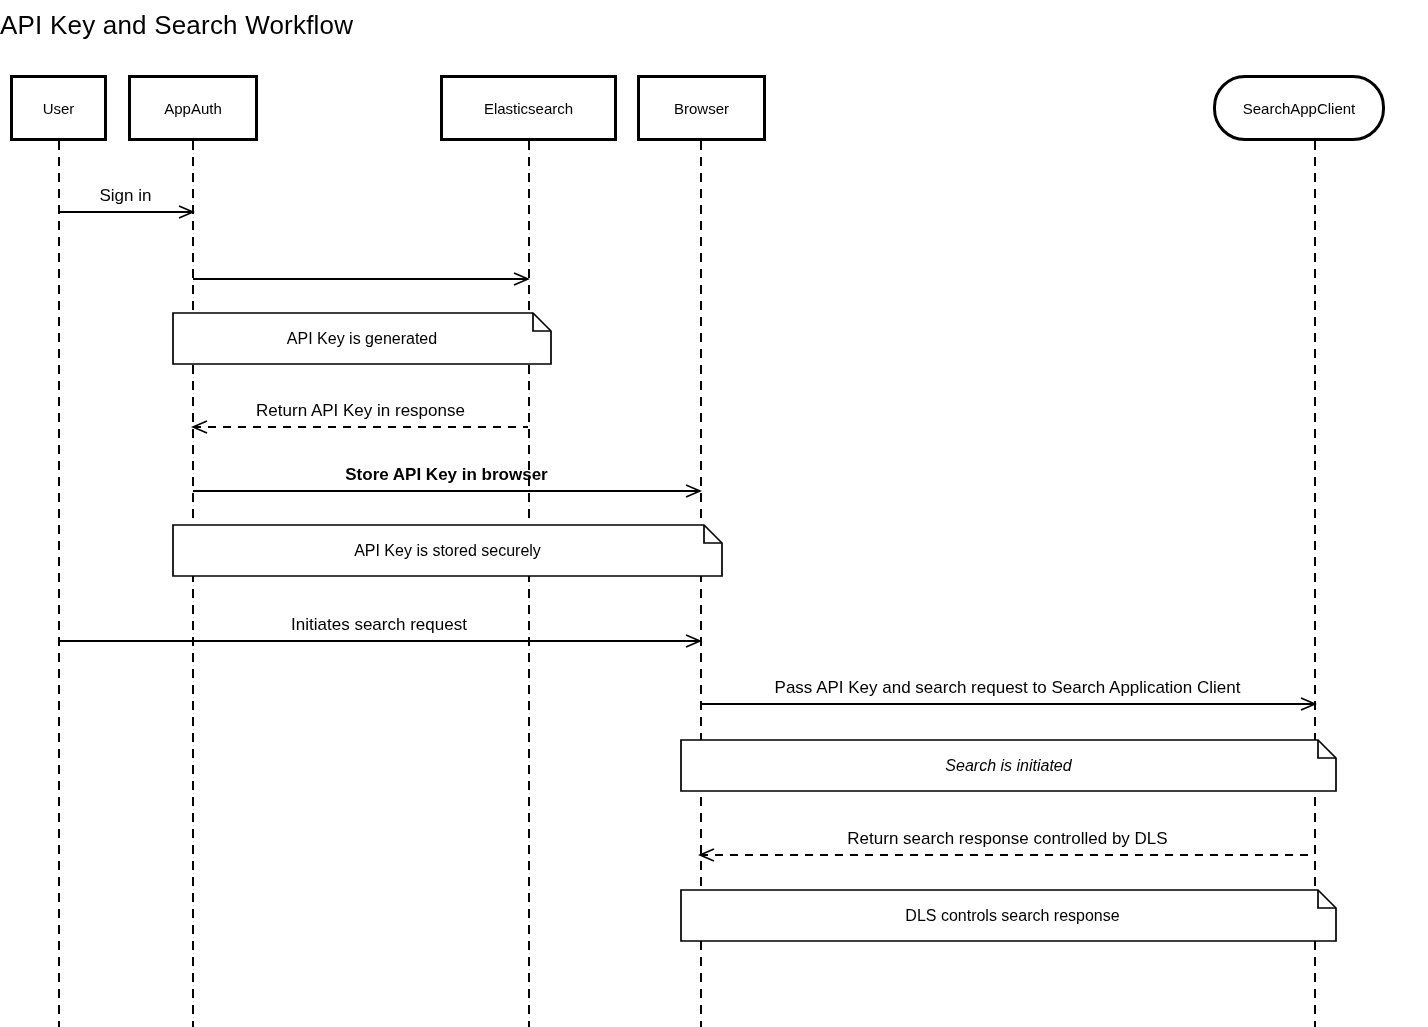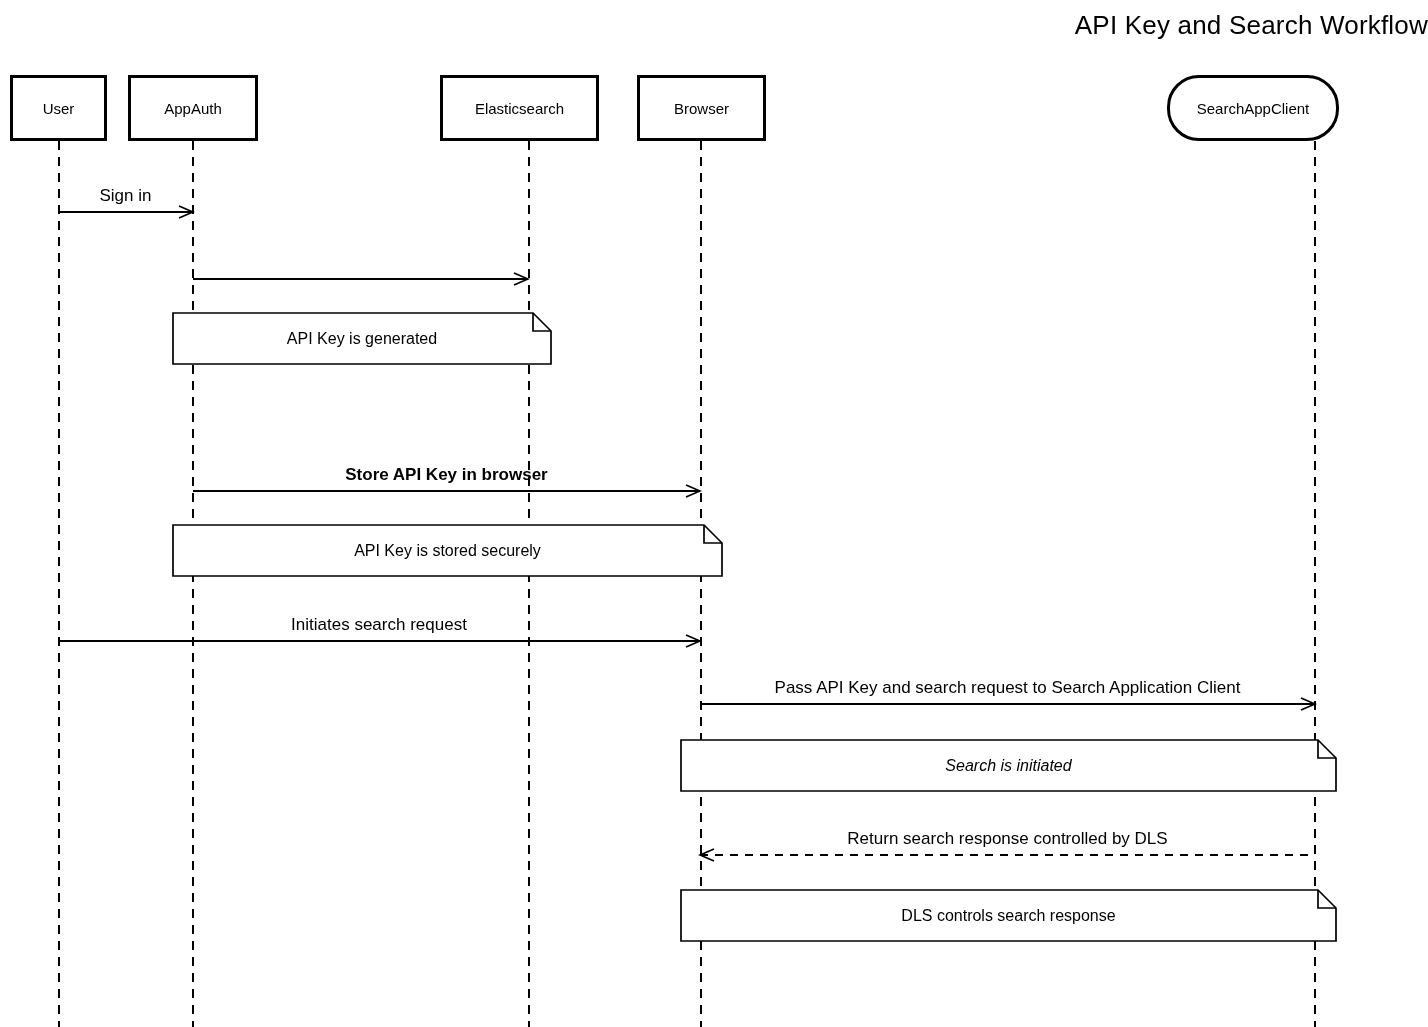--- a/index.html
+++ b/index.html
@@ -14,21 +14,21 @@
     width: 1428px;
     height: 1027px;
     background: #ffffff;
     overflow: hidden;
   }
   .title {
     position: absolute;
     top: 10px;
     left: 0;
     width: 100%;
-    text-align: right;
+    text-align: left;
     font-size: 26px;
     font-weight: 500;
     letter-spacing: 0.2px;
   }
   .participant {
     position: absolute;
     top: 75px;
     height: 66px;
     box-sizing: border-box;
     background: #ffffff;
@@ -105,27 +105,27 @@
 <div class="diagram">
 
   <div class="title">API Key and Search Workflow</div>
 
   <div class="participant" style="left:10px;width:97px;">
     <span>User</span>
   </div>
   <div class="participant" style="left:128px;width:130px;">
     <span>AppAuth</span>
   </div>
-  <div class="participant" style="left:440px;width:159px;">
+  <div class="participant" style="left:440px;width:177px;">
     <span>Elasticsearch</span>
   </div>
   <div class="participant" style="left:637px;width:129px;">
     <span>Browser</span>
   </div>
-  <div class="participant" style="left:1167px;width:172px;border-radius:32px;">
+  <div class="participant" style="left:1213px;width:172px;border-radius:32px;">
     <span>SearchAppClient</span>
   </div>
 
   <div class="lifeline" style="left:58px;"></div>
   <div class="lifeline" style="left:192px;"></div>
   <div class="lifeline" style="left:528px;"></div>
   <div class="lifeline" style="left:700px;"></div>
   <div class="lifeline" style="left:1314px;"></div>
 
   <div class="message" style="left:58px;top:180px;width:135px;">
@@ -144,20 +144,27 @@
   </div>
 
   <div class="note" style="left:172px;top:312px;width:380px;">
     <svg width="380" height="53" viewBox="0 0 380 53">
       <path d="M1 1 L361 1 L379 19 L379 52 L1 52 Z" fill="#ffffff" stroke="#000" stroke-width="1.7"></path>
       <path d="M361 1 L361 19 L379 19" fill="none" stroke="#000" stroke-width="1.7"></path>
     </svg>
     <span class="note-label">API Key is generated</span>
   </div>
 
+  <div class="message" style="left:193px;top:395px;width:335px;">
+    <span class="msg-label">Return API Key in response</span>
+    <div class="msg-line dashed"></div>
+    <svg class="arrowhead left" viewBox="0 0 20 16">
+      <path d="M16 2 L2 8 L16 14" fill="none" stroke="#000" stroke-width="1.8"></path>
+    </svg>
+  </div>
 
   <div class="message" style="left:193px;top:459px;width:507px;font-weight:bold;">
     <span class="msg-label">Store API Key in browser</span>
     <div class="msg-line solid"></div>
     <svg class="arrowhead right" viewBox="0 0 20 16">
       <path d="M4 2 L18 8 L4 14" fill="none" stroke="#000" stroke-width="1.8"></path>
     </svg>
   </div>
 
   <div class="note" style="left:172px;top:524px;width:551px;">
@@ -193,21 +200,21 @@
   </div>
 
   <div class="message" style="left:700px;top:823px;width:615px;">
     <span class="msg-label">Return search response controlled by DLS</span>
     <div class="msg-line dashed"></div>
     <svg class="arrowhead left" viewBox="0 0 20 16">
       <path d="M16 2 L2 8 L16 14" fill="none" stroke="#000" stroke-width="1.8"></path>
     </svg>
   </div>
 
-  <div class="note" style="left:680px;top:889px;width:657px;">
+  <div class="note" style="left:680px;top:889px;width:657px;padding-left:8px;">
     <svg width="657" height="53" viewBox="0 0 657 53">
       <path d="M1 1 L638 1 L656 19 L656 52 L1 52 Z" fill="#ffffff" stroke="#000" stroke-width="1.7"></path>
       <path d="M638 1 L638 19 L656 19" fill="none" stroke="#000" stroke-width="1.7"></path>
     </svg>
     <span class="note-label">DLS controls search response</span>
   </div>
 
 </div>
 
 </body></html>

